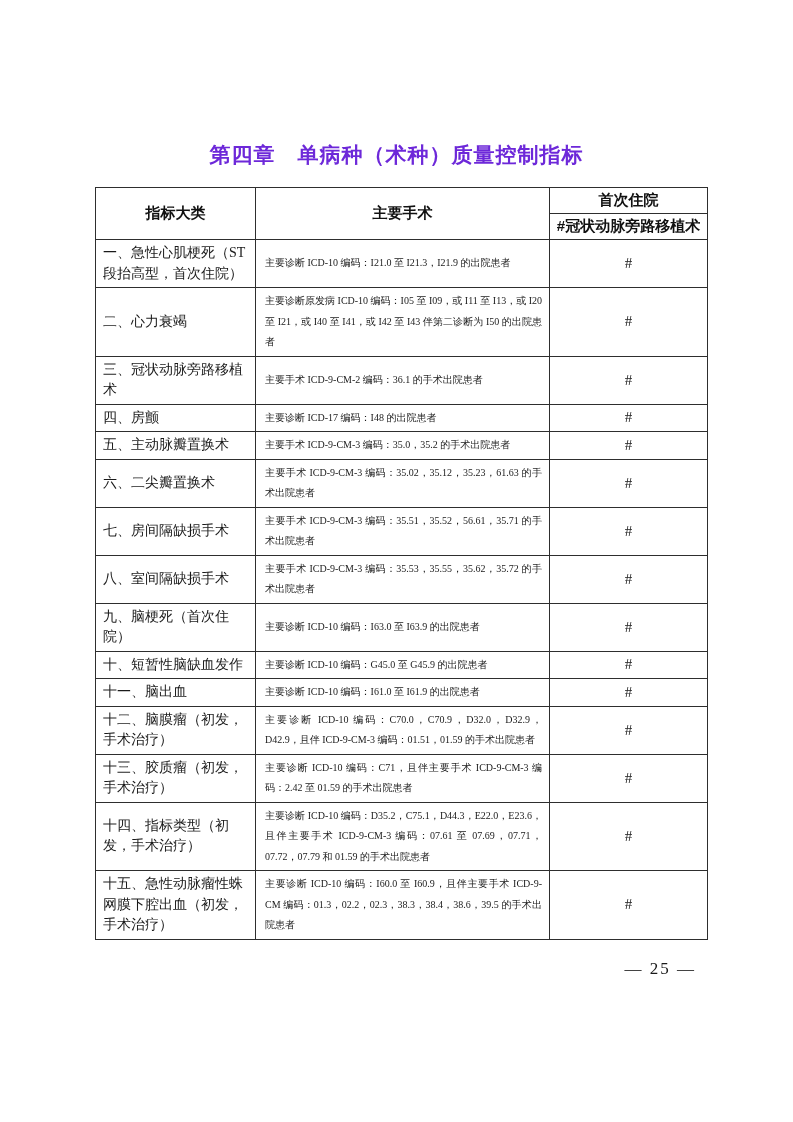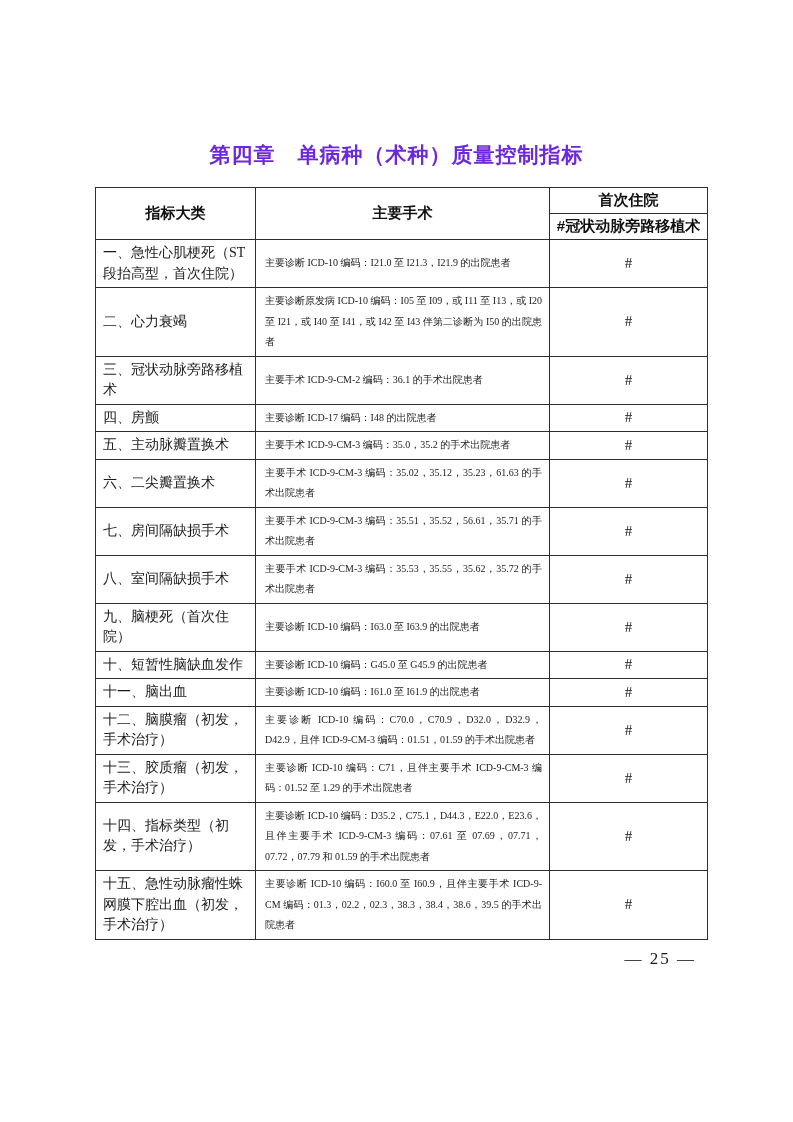--- a/index.html
+++ b/index.html
@@ -60,21 +60,21 @@
     padding: 3px 7px 3px 9px;
   }
   td.typ {
     width: 158px;
     font-size: 15px;
     text-align: center;
     vertical-align: middle;
     padding: 2px;
   }
   .page-footer {
-    margin: 9px 97px 0 0;
+    margin: 19px 97px 0 0;
     text-align: right;
     font-size: 17px;
     letter-spacing: 2px;
     color: #1a1a1a;
   }
 </style>
 </head>
 <body>
 
 <div class="page">
@@ -148,21 +148,21 @@
           <td class="det">主要诊断 ICD-10 编码：I61.0 至 I61.9 的出院患者</td>
           <td class="typ">#</td>
         </tr>
         <tr>
           <td class="cat">十二、脑膜瘤（初发，手术治疗）</td>
           <td class="det">主要诊断 ICD-10 编码：C70.0，C70.9，D32.0，D32.9，D42.9，且伴 ICD-9-CM-3 编码：01.51，01.59 的手术出院患者</td>
           <td class="typ">#</td>
         </tr>
         <tr>
           <td class="cat">十三、胶质瘤（初发，手术治疗）</td>
-          <td class="det">主要诊断 ICD-10 编码：C71，且伴主要手术 ICD-9-CM-3 编码：01.52 至 1.29 的手术出院患者</td>
+          <td class="det">主要诊断 ICD-10 编码：C71，且伴主要手术 ICD-9-CM-3 编码：2.42 至 01.59 的手术出院患者</td>
           <td class="typ">#</td>
         </tr>
         <tr>
           <td class="cat">十四、指标类型（初发，手术治疗）</td>
           <td class="det">主要诊断 ICD-10 编码：D35.2，C75.1，D44.3，E22.0，E23.6，且伴主要手术 ICD-9-CM-3 编码：07.61 至 07.69，07.71，07.72，07.79 和 01.59 的手术出院患者</td>
           <td class="typ">#</td>
         </tr>
         <tr>
           <td class="cat">十五、急性动脉瘤性蛛网膜下腔出血（初发，手术治疗）</td>
           <td class="det">主要诊断 ICD-10 编码：I60.0 至 I60.9，且伴主要手术 ICD-9-CM 编码：01.3，02.2，02.3，38.3，38.4，38.6，39.5 的手术出院患者</td>

